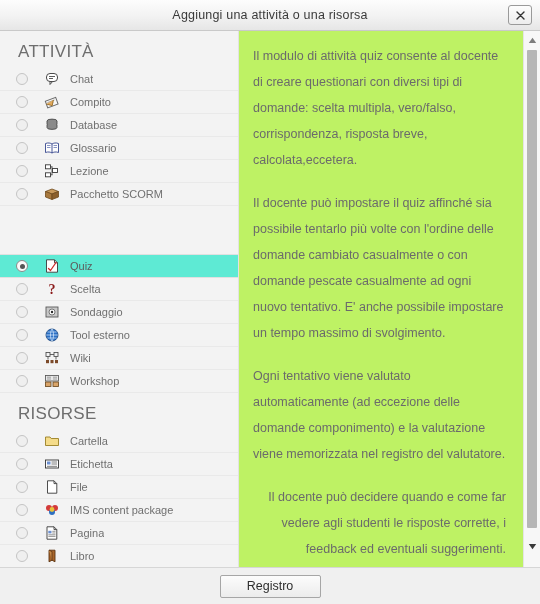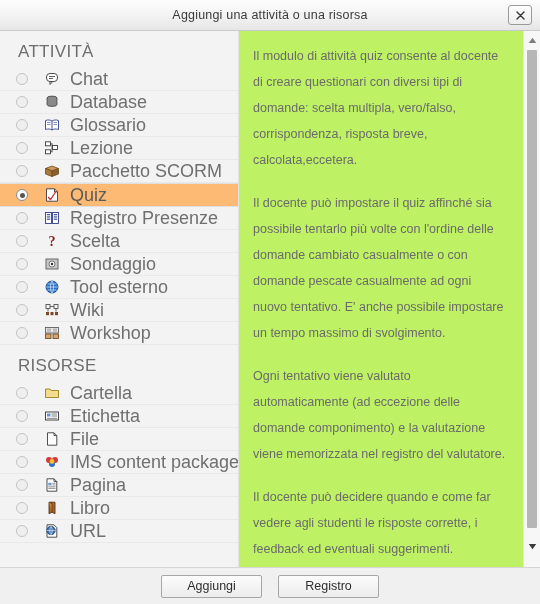--- a/index.html
+++ b/index.html
@@ -86,24 +86,25 @@
   .opt {
     display: flex;
     align-items: center;
     height: 23px;
     padding-left: 16px;
     box-sizing: border-box;
     border-bottom: 1px solid #e9e9e9;
     cursor: pointer;
   }
   .opt.selected {
-    background: #fdba74;
+    background: #5eead4;
     border-bottom-color: #e0e0e0;
     border-top: 1px solid #e0e0e0;
     height: 24px;
+    margin-top: 48px;
   }
   .radio {
     width: 12px;
     height: 12px;
     border-radius: 50%;
     border: 1px solid #c4c4c4;
     background: #efefef;
     box-sizing: border-box;
     flex: 0 0 12px;
     position: relative;
@@ -122,21 +123,21 @@
   }
   .opt-icon {
     width: 16px;
     height: 16px;
     margin-left: 16px;
     flex: 0 0 16px;
     display: block;
   }
   .opt-label {
     margin-left: 10px;
-    font-size: 18px;
+    font-size: 11px;
     color: #707070;
     white-space: nowrap;
     overflow: hidden;
   }
   .opt.selected .opt-label { color: #5c5c5c; }
 
   
   .rightpane {
     flex: 1 1 auto;
     background: #bef264;
@@ -146,21 +147,21 @@
   .desc {
     padding: 12px 34px 10px 14px;
     box-sizing: border-box;
   }
   .desc p {
     margin: 0 0 17px 0;
     font-size: 12.5px;
     line-height: 26px;
     color: #6b6b6b;
   }
-  .desc p:last-child { margin-bottom: 0; }
+  .desc p:last-child { margin-bottom: 0; text-align: right; }
 
   
   .scrollbar {
     position: absolute;
     top: 0; right: 0;
     width: 17px;
     height: 100%;
     background: #f7f7f7;
     border-left: 1px solid #e4e4e4;
     box-sizing: border-box;
@@ -238,20 +239,33 @@
             <span class="opt-icon">
               <svg width="16" height="16" viewBox="0 0 16 16">
                   <rect x="2.5" y="2.5" width="11" height="8" rx="3.5" fill="#fff" stroke="#4a4a4a"></rect>
                   <path d="M6,10.5 L6,13.5 L8.6,10.5 Z" fill="#fff" stroke="#4a4a4a" stroke-linejoin="round"></path>
                   <path d="M5,5.5 H11 M5,7.5 H9" stroke="#4a4a4a" stroke-width="0.9"></path>
                 </svg>
             </span>
             <span class="opt-label">Chat</span>
           </li>
 
+          <li class="opt">
+            <span class="radio"></span>
+            <span class="opt-icon">
+              <svg width="16" height="16" viewBox="0 0 16 16">
+                  <g transform="rotate(-20 8 8)">
+                    <rect x="2" y="5" width="11" height="7" fill="#f6f6f6" stroke="#6b6b6b"></rect>
+                    <path d="M3.5,7 H11 M3.5,9 H9" stroke="#999" stroke-width="0.8"></path>
+                    <path d="M2,8 L7,11.5 L10,6.5" fill="#e0a95c" stroke="#9a6b22" stroke-width="0.8" stroke-linejoin="round"></path>
+                  </g>
+                </svg>
+            </span>
+            <span class="opt-label">Compito</span>
+          </li>
 
           <li class="opt">
             <span class="radio"></span>
             <span class="opt-icon">
               <svg width="16" height="16" viewBox="0 0 16 16">
                   <g fill="#8a8a8a" stroke="#3d3d3d" stroke-width="0.8">
                     <ellipse cx="8" cy="4" rx="5" ry="1.9"></ellipse>
                     <path d="M3,4 v3 a5,1.9 0 0 0 10,0 v-3"></path>
                     <path d="M3,7.5 v3 a5,1.9 0 0 0 10,0 v-3"></path>
                   </g>
@@ -305,38 +319,20 @@
             <span class="opt-icon">
               <svg width="16" height="16" viewBox="0 0 16 16">
                   <path d="M2.5,1.8 H10.5 L13.5,4.8 V14.2 H2.5 Z" fill="#fff" stroke="#3a3a3a" stroke-width="0.9" stroke-linejoin="round"></path>
                   <path d="M10.5,1.8 V4.8 H13.5" fill="none" stroke="#3a3a3a" stroke-width="0.9"></path>
                   <path d="M4.5,10.5 L6.5,12.5 L12,4.5" fill="none" stroke="#cc2b2b" stroke-width="1.3" stroke-linecap="round" stroke-linejoin="round"></path>
                 </svg>
             </span>
             <span class="opt-label">Quiz</span>
           </li>
 
-          <li class="opt">
-            <span class="radio"></span>
-            <span class="opt-icon">
-              <svg width="16" height="16" viewBox="0 0 16 16">
-                  <rect x="1.5" y="2.5" width="6" height="11" fill="#fff" stroke="#2f3f85" stroke-width="0.9"></rect>
-                  <rect x="8.5" y="2.5" width="6" height="11" fill="#fff" stroke="#2f3f85" stroke-width="0.9"></rect>
-                  <g fill="#4a5fa5">
-                    <rect x="2.8" y="4" width="3.4" height="1.3"></rect>
-                    <rect x="2.8" y="6.3" width="3.4" height="1.3"></rect>
-                    <rect x="2.8" y="8.6" width="3.4" height="1.3"></rect>
-                    <rect x="9.8" y="4" width="3.4" height="1.3"></rect>
-                    <rect x="9.8" y="6.3" width="3.4" height="1.3"></rect>
-                    <rect x="9.8" y="8.6" width="3.4" height="1.3"></rect>
-                  </g>
-                </svg>
-            </span>
-            <span class="opt-label">Registro Presenze</span>
-          </li>
 
           <li class="opt">
             <span class="radio"></span>
             <span class="opt-icon">
               <svg width="16" height="16" viewBox="0 0 16 16">
                   <text x="8" y="13" text-anchor="middle" font-family="Liberation Serif, serif" font-size="14" font-weight="bold" fill="#8b1a1a">?</text>
                 </svg>
             </span>
             <span class="opt-label">Scelta</span>
           </li>
@@ -510,17 +506,16 @@
           <svg width="9" height="7" viewBox="0 0 9 7">
               <path d="M4.5,6.2 L0.8,1 L8.2,1 Z" fill="#3a3a3a"></path>
             </svg>
         </div>
       </div>
     </div>
 
   </div>
 
   <div class="footer">
-    <button class="btn" type="button">Aggiungi</button>
     <button class="btn" type="button">Registro</button>
   </div>
 
 </div>
 
 </body></html>

